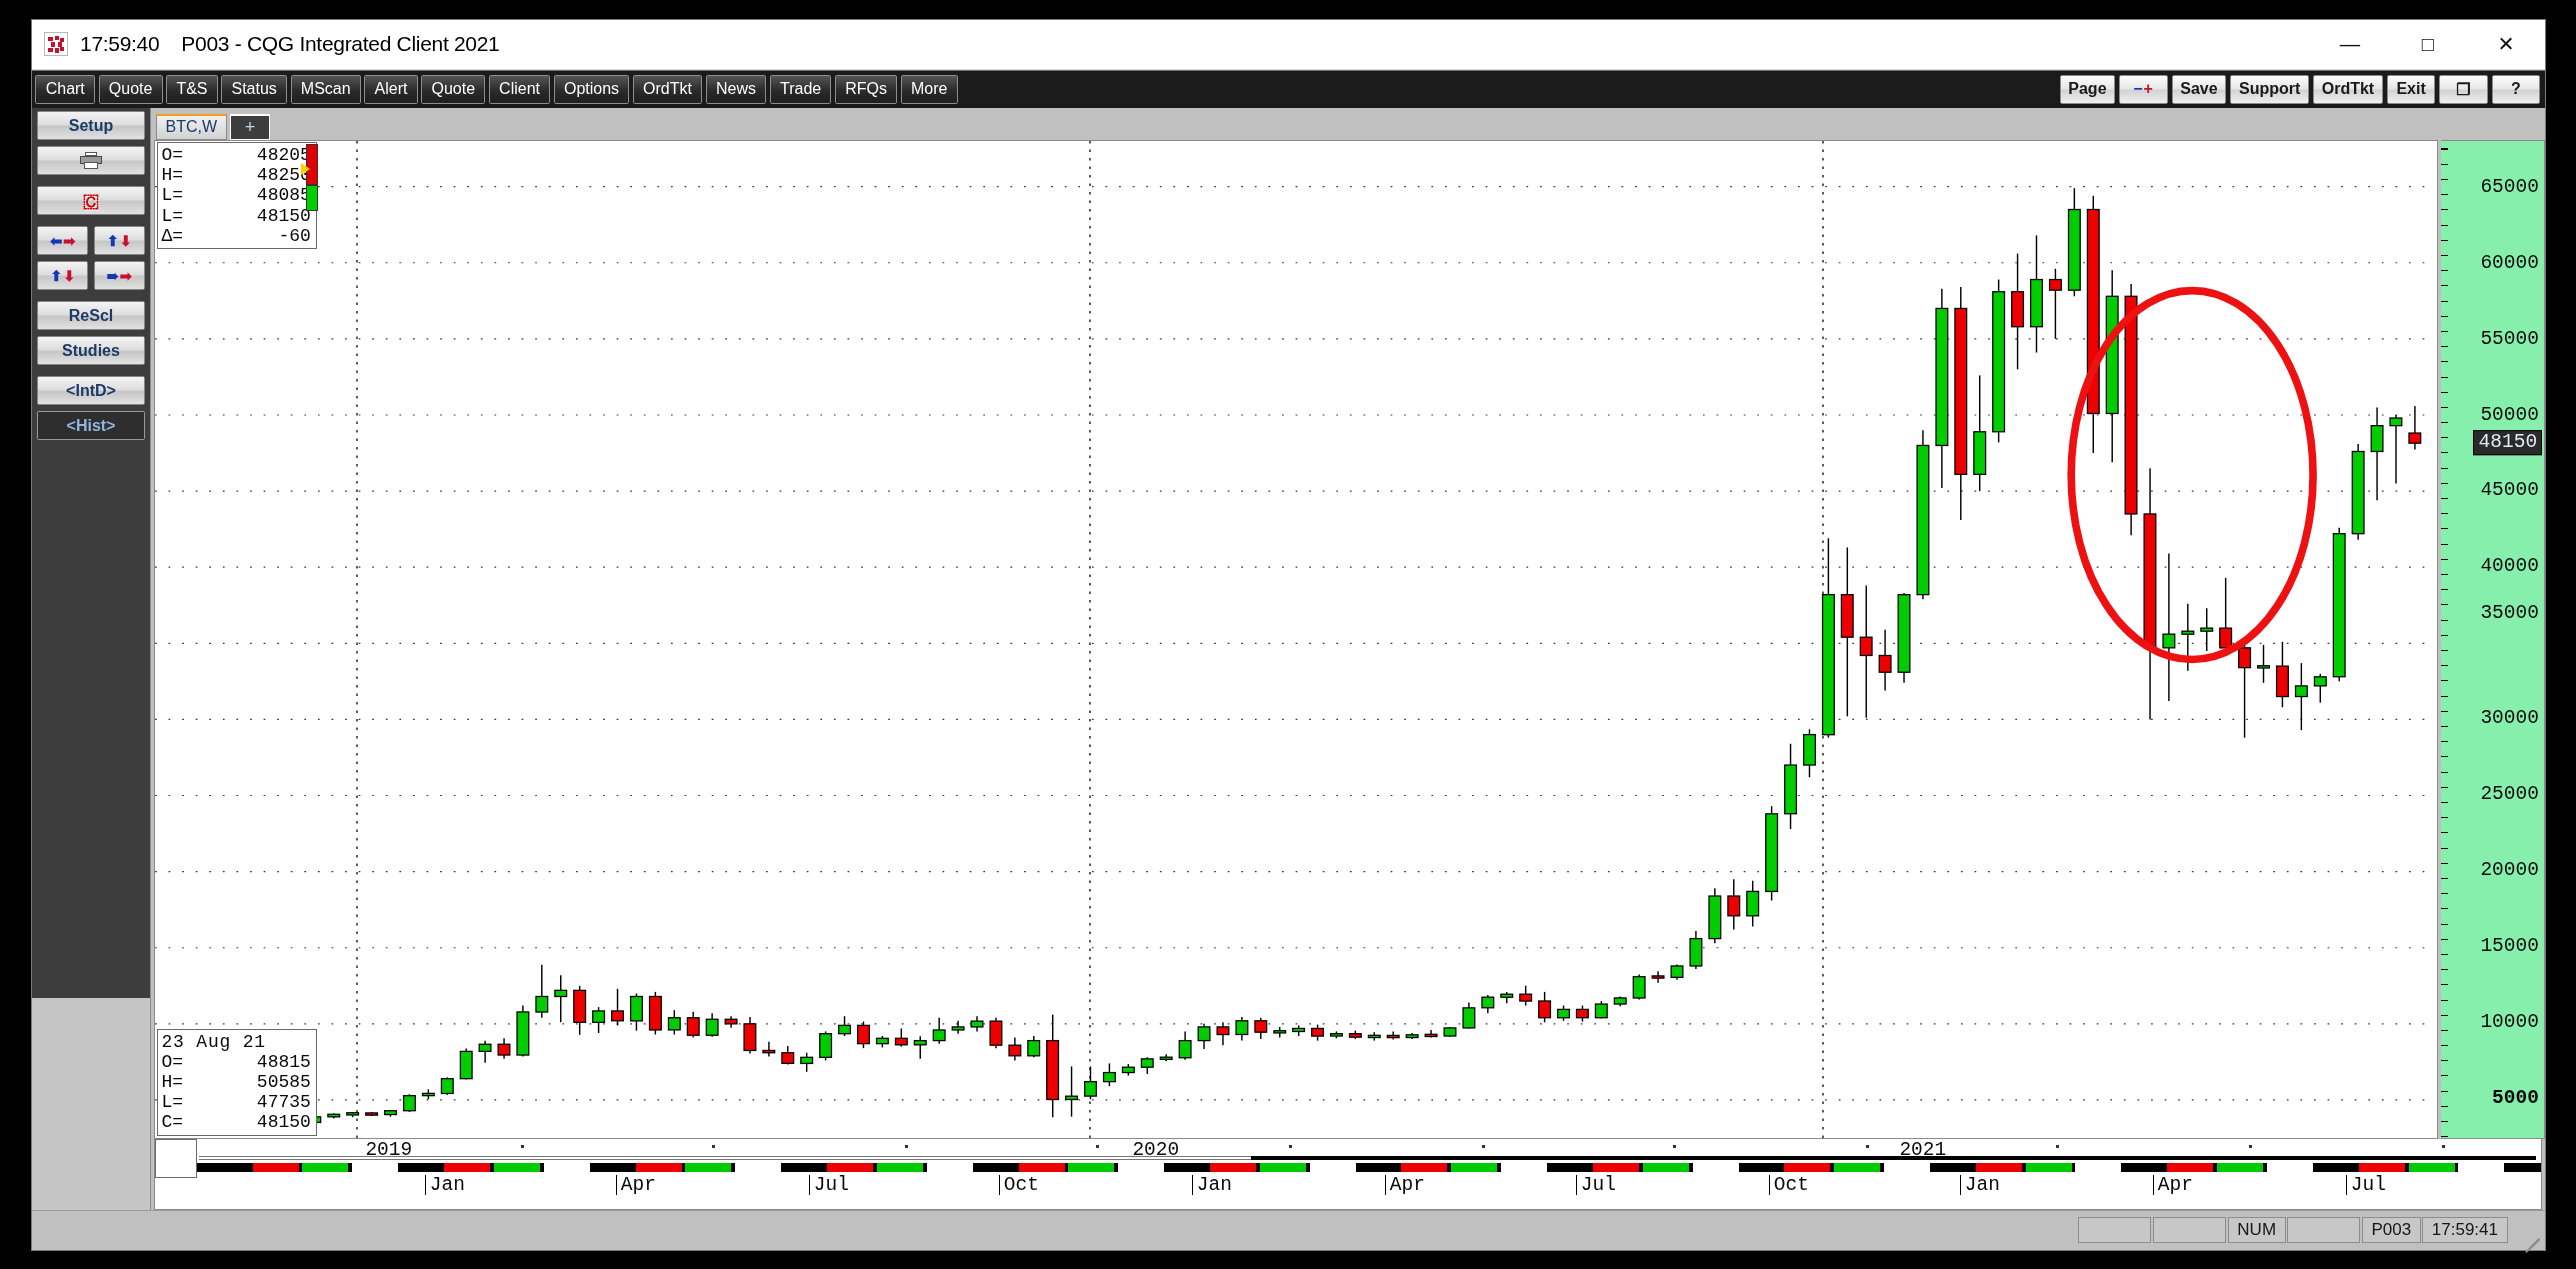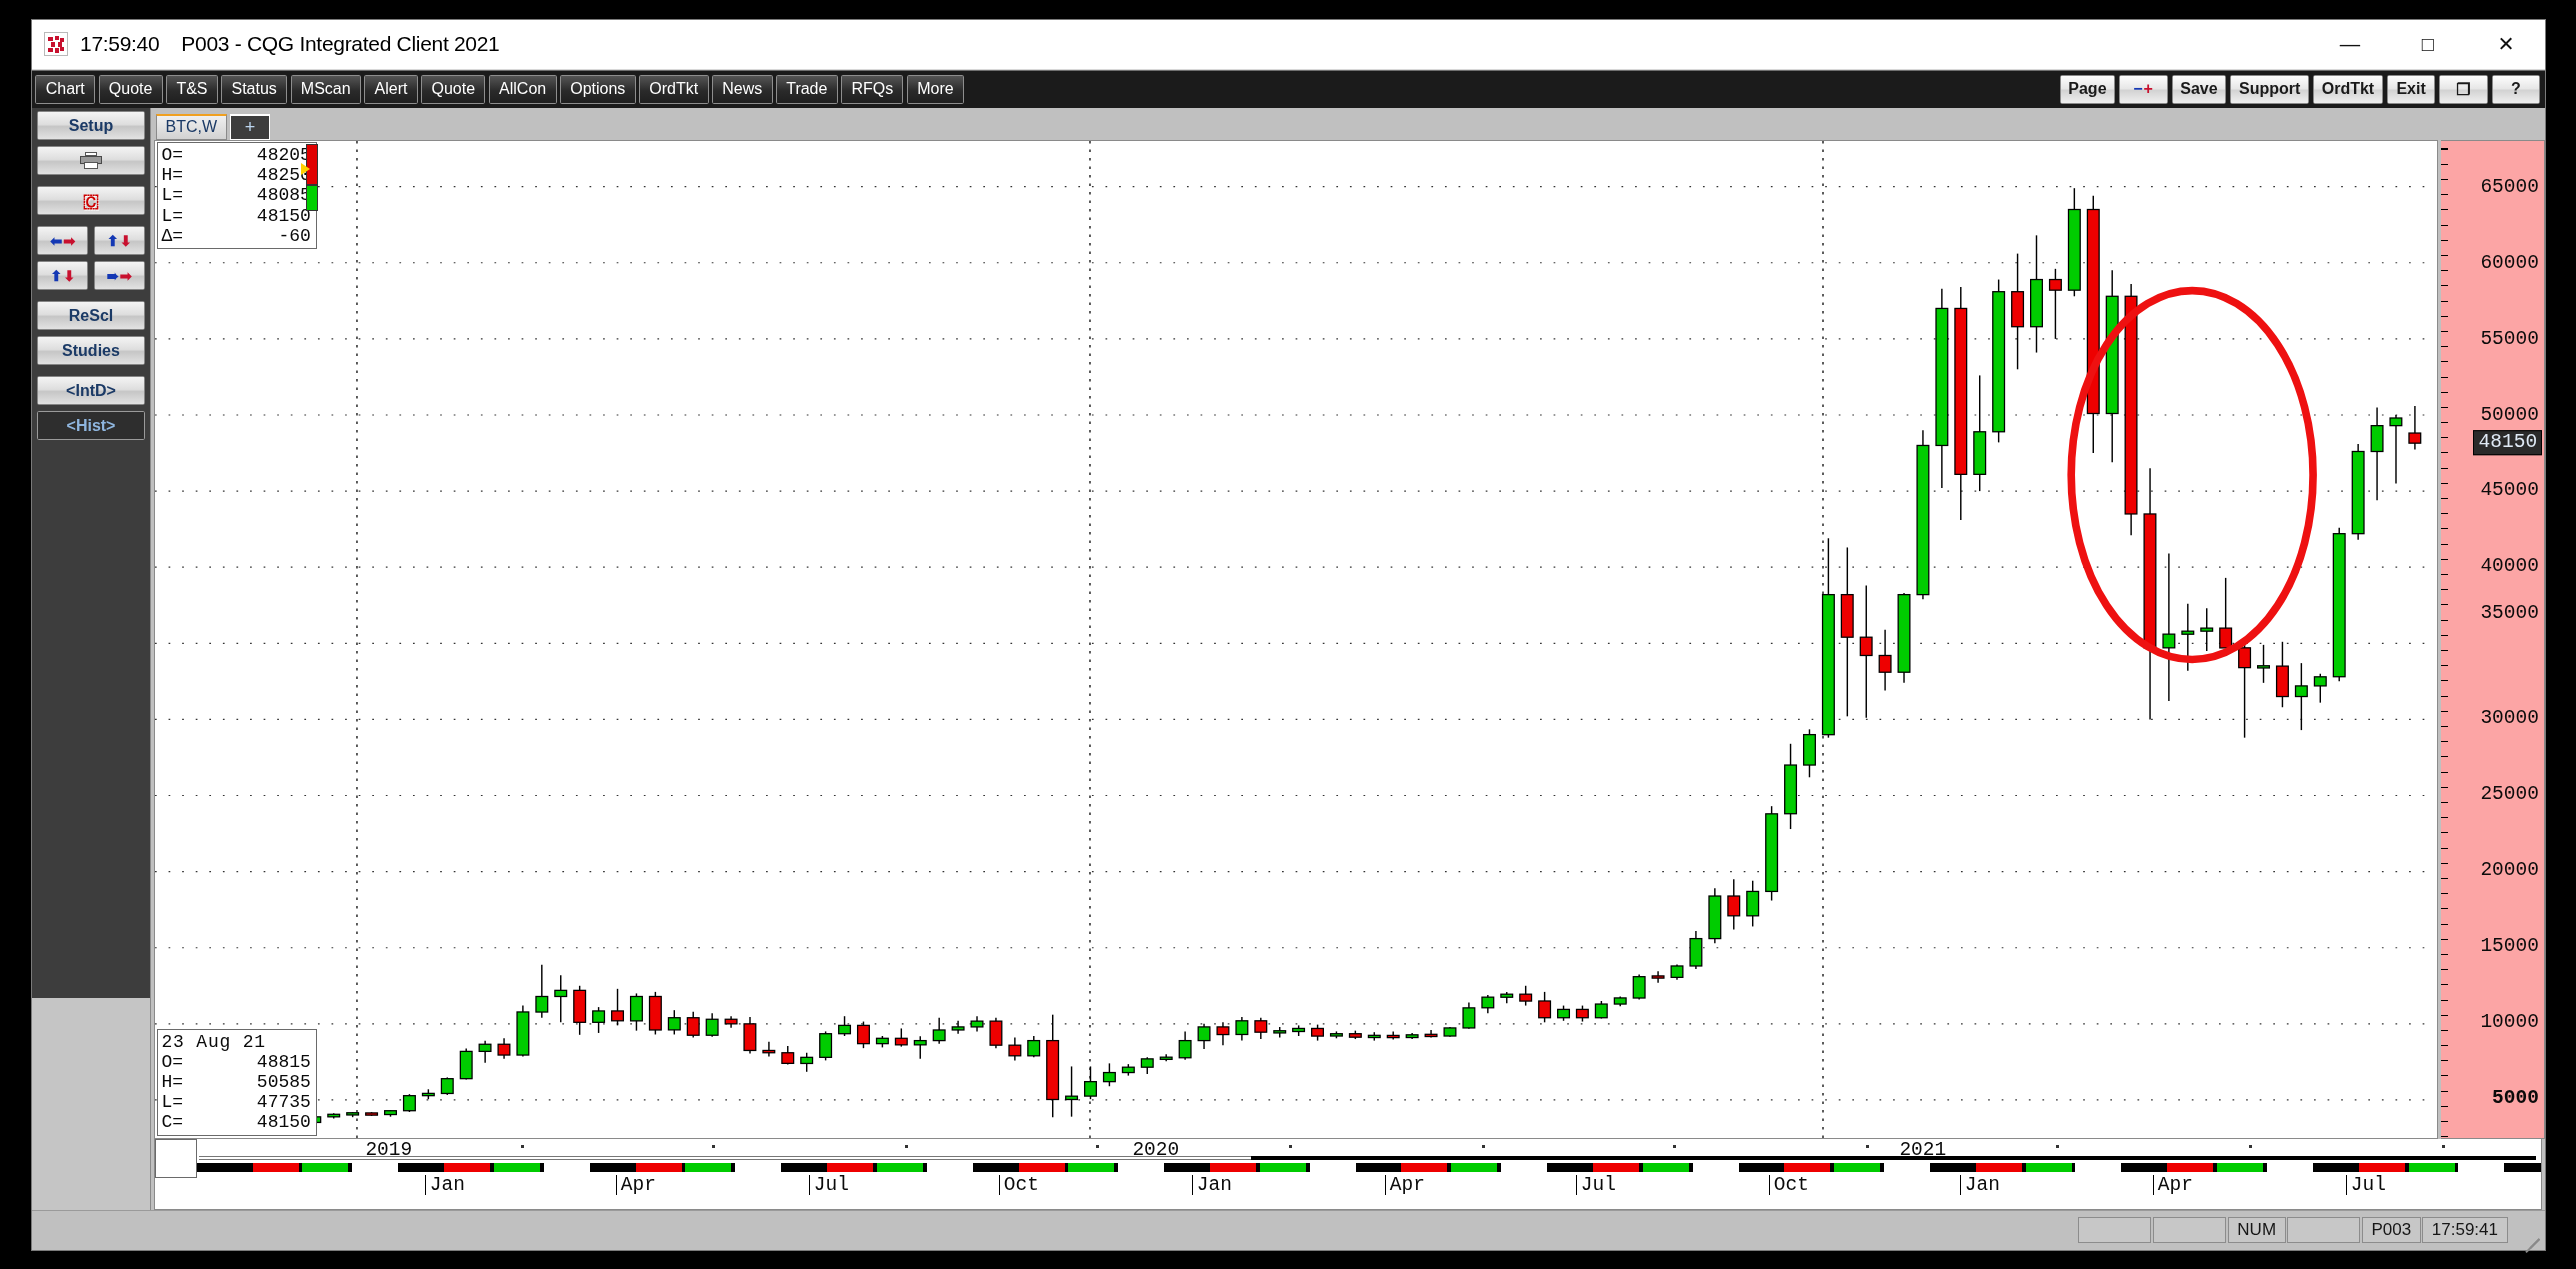--- a/index.html
+++ b/index.html
@@ -206,21 +206,21 @@
     color: #0a0a0a; z-index: 6; white-space: pre;
   }
   .databox .row { display: flex; }
   .databox .lbl { width: 2.1em; }
   .databox .val { width: 6.2em; text-align: right; }
   .databox .dateline { letter-spacing: 0.8px; }
 
   
   .priceaxis {
     width: 104px; min-width: 104px; position: relative;
-    background: #fca5a5; border: 1.7px solid #8a8a8a; border-left: none;
+    background: #86efac; border: 1.7px solid #8a8a8a; border-left: none;
     box-sizing: border-box;
   }
   .pa-lbl {
     position: absolute; right: 5.1px; font-size: 19.5px;
     font-family: "Liberation Mono", monospace; color: #0b0b0b;
     transform: translateY(-50%); white-space: nowrap;
   }
   .pa-cur {
     position: absolute; right: 1.7px; transform: translateY(-50%);
     background: #2a2a2a; color: #dfe9f5;
@@ -306,21 +306,21 @@
 
   <div class="toolbar">
     <div id="tb-left" style="display:flex;align-items:center;">
         <div class="tbtn">Chart</div>
         <div class="tbtn">Quote</div>
         <div class="tbtn">T&amp;S</div>
         <div class="tbtn">Status</div>
         <div class="tbtn">MScan</div>
         <div class="tbtn">Alert</div>
         <div class="tbtn">Quote</div>
-        <div class="tbtn">AllCon</div>
+        <div class="tbtn">Client</div>
         <div class="tbtn">Options</div>
         <div class="tbtn">OrdTkt</div>
         <div class="tbtn">News</div>
         <div class="tbtn">Trade</div>
         <div class="tbtn">RFQs</div>
         <div class="tbtn">More</div>
       </div>
     <div class="toolbar-right" id="tb-right">
         <div class="rbtn">Page</div>
         <div class="rbtn plusminus">

